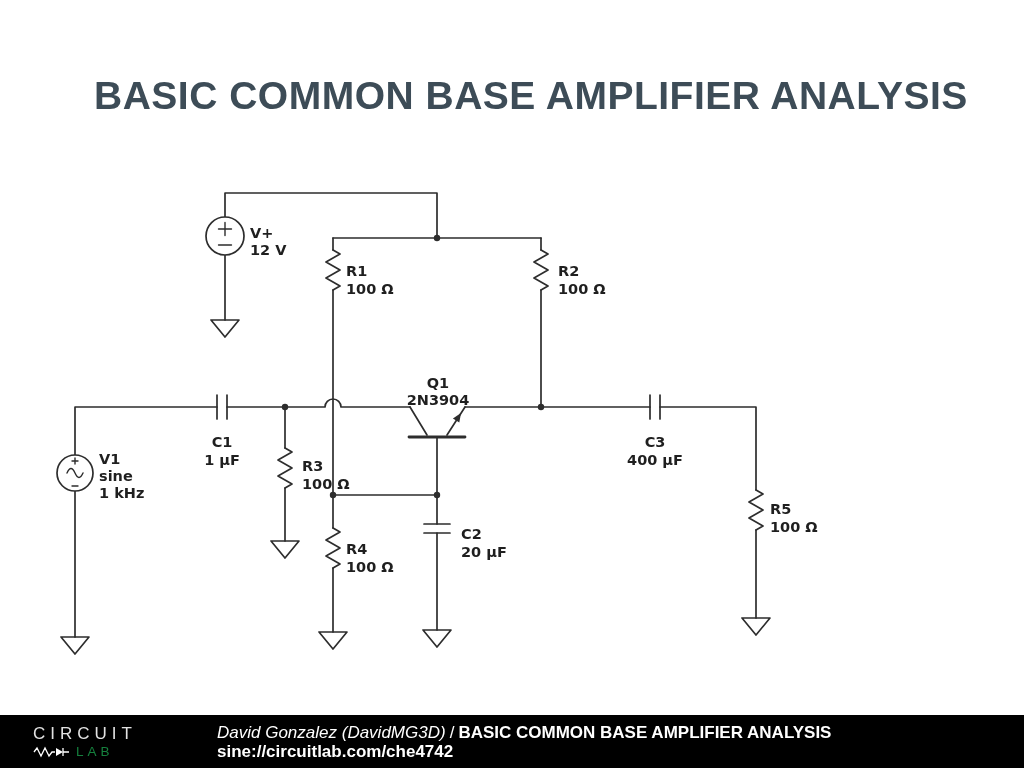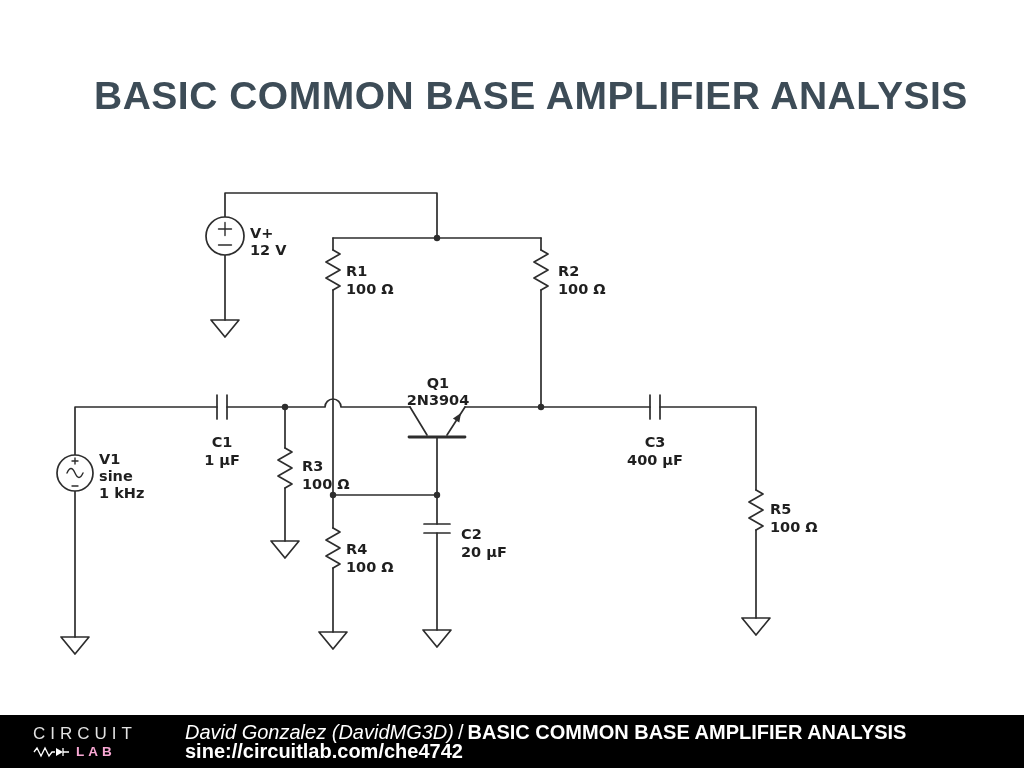--- a/index.html
+++ b/index.html
@@ -21,22 +21,22 @@
   .body-fill{fill:#ffffff;}
   .lbl{font-family:"DejaVu Sans","Liberation Sans",sans-serif;font-size:14.5px;font-weight:bold;fill:#1f1f1f;}
   .mid{text-anchor:middle;}
   .footer{
     position:absolute;left:0;bottom:0;width:1024px;height:53px;background:#000000;
     display:flex;align-items:center;color:#ffffff;
   }
   .logo{margin-left:33px;width:152px;display:flex;flex-direction:column;justify-content:center;line-height:1;}
   .logo-top{font-size:17px;letter-spacing:5px;color:#e2e2e2;font-weight:400;}
   .logo-bottom{display:flex;align-items:center;gap:5px;margin-top:3px;}
-  .logo-bottom .lab{font-size:13.5px;font-weight:bold;letter-spacing:4px;color:#f9a8d4;text-align:center;}
-  .credits{font-size:20px;line-height:19px;}
+  .logo-bottom .lab{font-size:13.5px;font-weight:normal;letter-spacing:4px;color:#15803d;text-align:center;}
+  .credits{margin-left:32px;font-size:17px;line-height:19px;}
   .credit-author{font-style:italic;}
   .credit-sep{padding:0 4px;}
   .credit-title{font-weight:bold;}
   .credit-url{font-weight:bold;}
 </style>
 </head>
 <body>
 
 <div class="stage">
 

